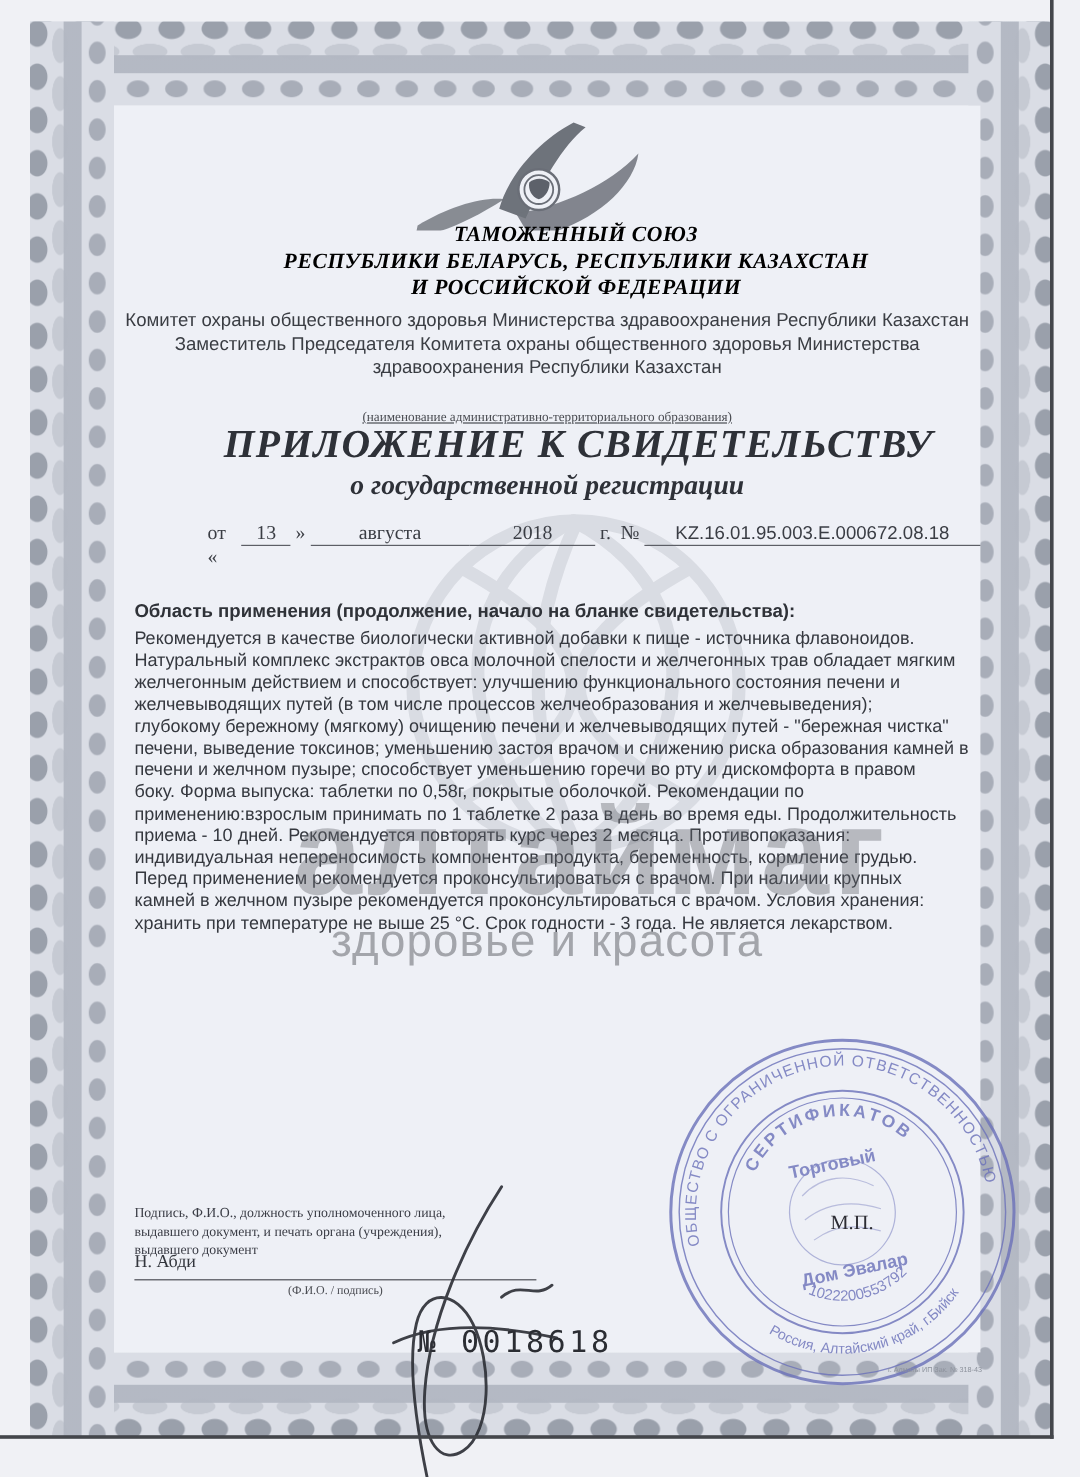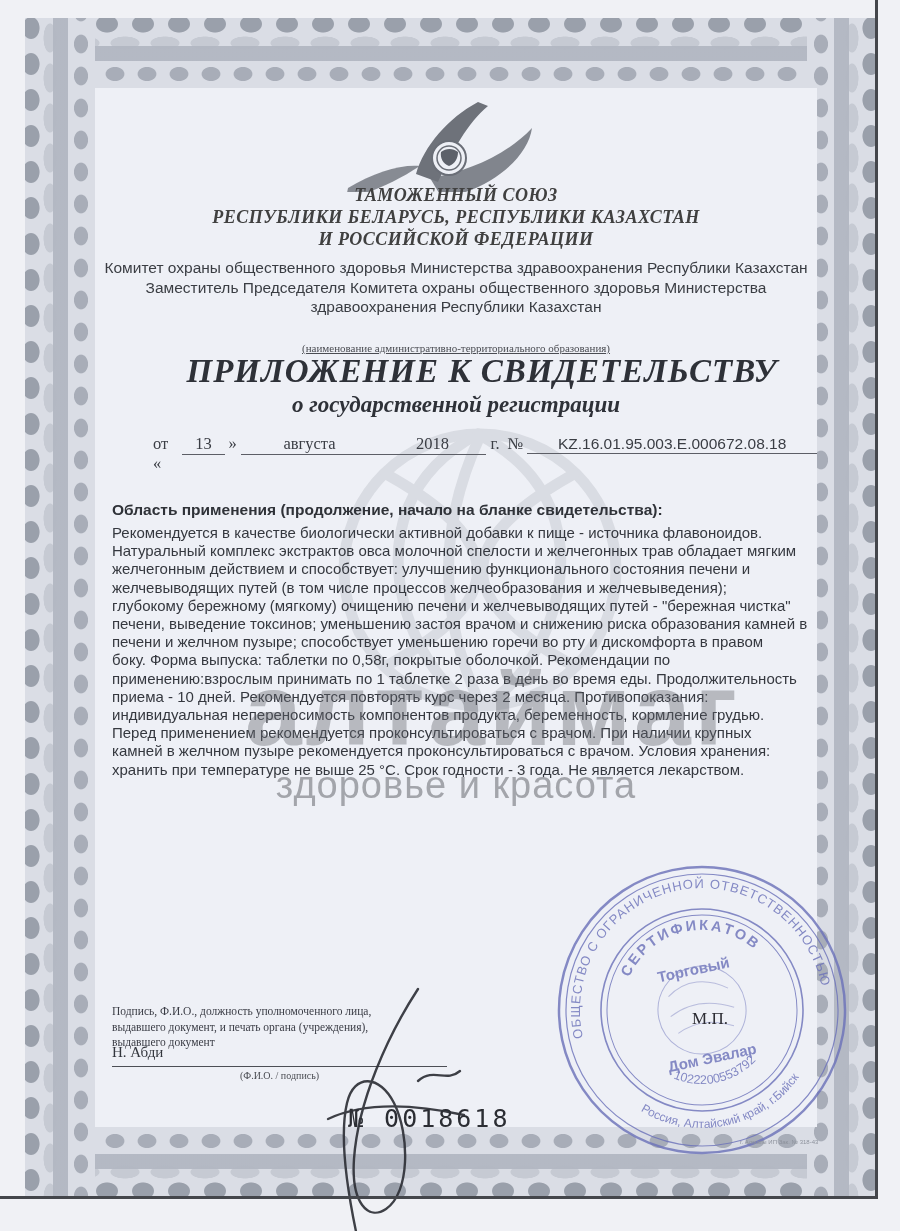--- a/index.html
+++ b/index.html
@@ -24,27 +24,27 @@
       linear-gradient(#dadde5,#dadde5);}
   .frame-left{left:25px;top:18px;height:1179px;}
   .frame-right{left:807px;top:18px;height:1179px;transform:scaleX(-1);}
   .doc-paper{position:absolute;left:95px;top:88px;width:722px;height:1039px;background:#eef0f6;z-index:2;}
   .scanline-v{position:absolute;left:875px;top:0;width:3px;height:1199px;background:#44464b;z-index:10;}
   .scanline-h{position:absolute;left:0;top:1196px;width:878px;height:3px;background:#44464b;z-index:10;}
   
   .abs{position:absolute;z-index:4;}
   .ctr{left:95px;width:722px;text-align:center;}
   .union{top:184px;font-weight:bold;font-style:italic;font-size:18px;line-height:22px;
-         letter-spacing:.5px;color:#404040;z-index:4;}
+         letter-spacing:.5px;color:#000000;z-index:4;margin-left:24px;}
   .committee{top:258px;font-family:"Liberation Sans",sans-serif;font-size:15.5px;line-height:19.5px;color:#3a3d43;z-index:4;}
   .admin-cap{top:342px;font-size:11px;color:#4a4c52;z-index:4;text-decoration:underline;}
   .title-main{top:353px;font-weight:bold;font-style:italic;font-size:33px;letter-spacing:1px;color:#2e3138;z-index:4;margin-left:26px;}
   .title-sub{top:392px;font-weight:bold;font-style:italic;font-size:23px;color:#2e3138;z-index:4;}
   .date-row{top:434px;left:95px;width:722px;display:flex;justify-content:center;align-items:baseline;
-            padding-left:54px;box-sizing:border-box;font-size:16.5px;color:#3a3d44;z-index:4;}
+            padding-left:74px;box-sizing:border-box;font-size:16.5px;color:#3a3d44;z-index:4;}
   .date-row .lbl{margin:0 4px;}
   .ul{border-bottom:1px solid #5c5e66;text-align:center;display:inline-block;}
   .ul.day{width:46px;}
   .ul.month{width:150px;}
   .ul.year{width:118px;}
   .ul.number{width:316px;font-family:"Liberation Sans",sans-serif;font-size:15.5px;}
   .info-cap{top:466px;font-size:12.5px;color:#44464c;z-index:4;}
   .body-head{left:112px;top:501px;width:700px;font-family:"Liberation Sans",sans-serif;
              font-weight:bold;font-size:15.5px;color:#2f3238;z-index:4;}
   .body-text{left:112px;top:524px;width:700px;font-family:"Liberation Sans",sans-serif;

